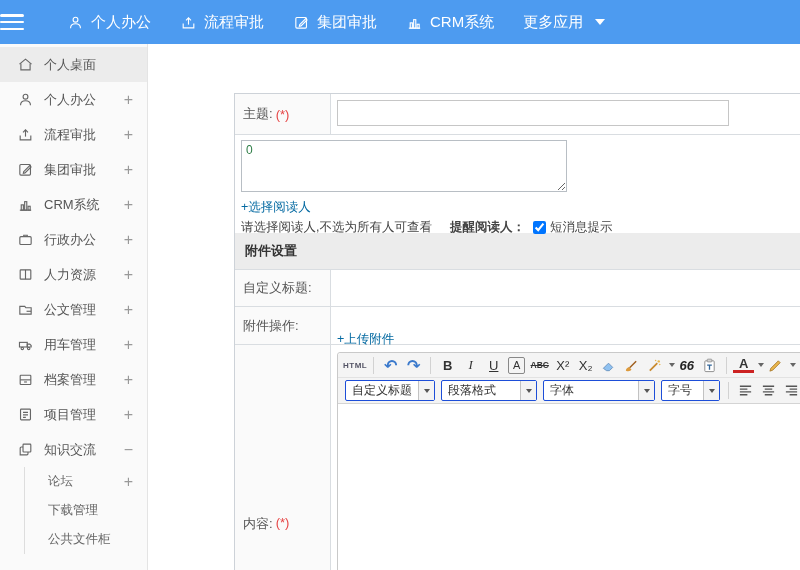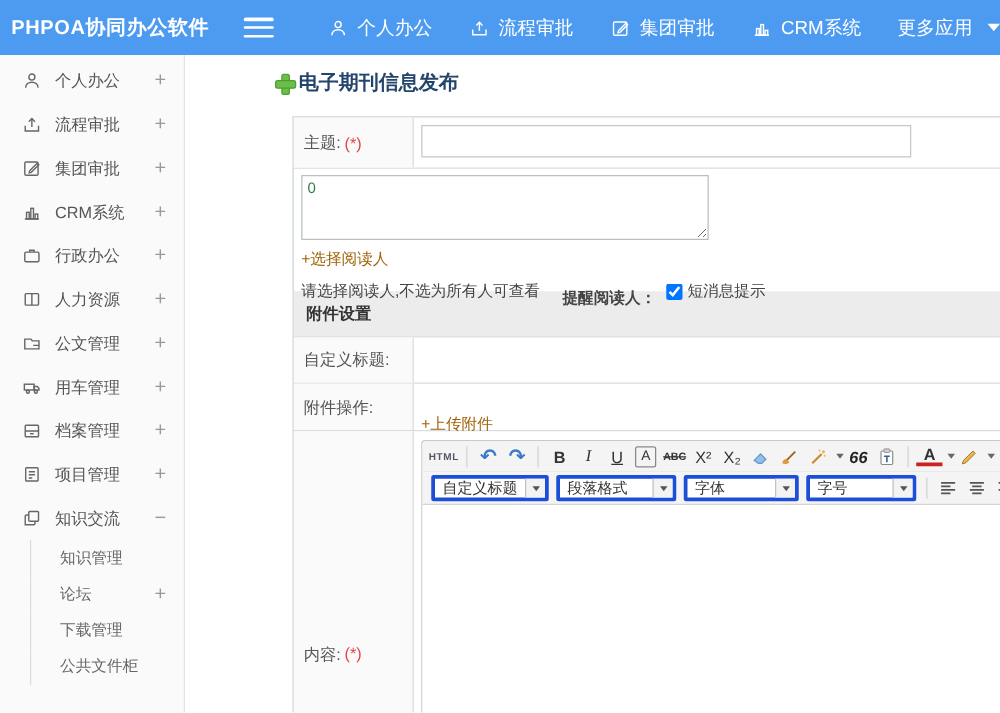--- a/index.html
+++ b/index.html
@@ -43,24 +43,24 @@
   .form-table { position:absolute; left:86px; top:49px; width:640px; border:1px solid #cdd2d8; background:#fff; }
   .f-row { display:flex; border-top:1px solid #d9dde1; }
   .f-row:first-child { border-top:none; }
   .f-label { width:96px; flex:none; background:#fafafa; border-right:1px solid #d9dde1; padding-left:8px; display:flex; align-items:center; color:#555; }
   .f-content { flex:1; padding:5px 6px; }
   .req { color:#e64545; margin-left:3px; }
   .r-subject { height:40px; }
   .r-subject input { width:392px; height:26px; margin-top:1px; border:1px solid #c6c6c6; padding:0 5px; font-size:13px; outline:none; }
   .r-readers { height:99px; }
   .r-readers textarea { width:326px; height:52px; border:1px solid #b8bec4; background:#fff; resize:both; color:#2d7d46; font-size:12px; padding:2px 4px; outline:none; font-family:inherit; }
-  .link { color:#a16207; font-size:12.5px; text-decoration:none; cursor:pointer; display:inline-block; }
+  .link { color:#0369a1; font-size:12.5px; text-decoration:none; cursor:pointer; display:inline-block; }
   .readers-link { margin:4px 0 3px; }
   .hint-line { font-size:12.5px; color:#444; display:flex; align-items:center; }
-  .hint-line b { margin-left:18px;margin-top:11px; }
+  .hint-line b { margin-left:18px; }
   .hint-line input { margin:0 4px 0 8px; }
   .section-row { height:36px; background:#ececec; display:flex; align-items:center; padding-left:10px; font-weight:bold; color:#333; font-size:13px; }
   .r-uploaded { height:37px; }
   .r-attach { height:38px; }
   .r-attach .link, .r-uploaded .f-content { display:flex; align-items:center;margin-top:28px; }
   .r-attach .f-content { display:flex; align-items:center; }
   .r-content { height:330px; }
   .r-content .f-label { align-items:flex-start; padding-top:170px; }
 
   
@@ -73,32 +73,31 @@
   .b-html { font-size:8px; font-weight:bold; color:#556; letter-spacing:.5px; }
   .b-undo,.b-redo { color:#3a79cc; font-size:16px; font-weight:bold; }
   .b-bold { font-weight:bold; }
   .b-italic { font-style:italic; font-family:"Liberation Serif",serif; }
   .b-under { text-decoration:underline; }
   .b-fontbox { border:1px solid #888; min-width:17px; height:17px; font-size:11px; margin:0 3px; }
   .b-strike { font-size:8.5px; text-decoration:line-through; font-weight:bold; }
   .b-quote { font-weight:bold; font-style:italic; color:#222; }
   .b-fontcolor { font-weight:bold; border-bottom:3px solid #c22; height:16px; line-height:13px; border-radius:0; }
   .mini-caret { width:0; height:0; border-left:3.5px solid transparent; border-right:3.5px solid transparent; border-top:4px solid #666; margin-left:3px; flex:none; }
-  .tb-select { display:inline-flex; align-items:center; height:21px; background:#fff; border:3px solid #1d4ed8; border-radius:2px; margin:0 3px; font-size:12px; color:#333; flex:none; cursor:pointer; }
+  .tb-select { display:inline-flex; align-items:center; height:21px; background:#fff; border:1px solid #1d4ed8; border-radius:2px; margin:0 3px; font-size:12px; color:#333; flex:none; cursor:pointer; }
   .tb-select .txt { padding:0 6px; }
   .tb-select .car { width:16px; align-self:stretch; border-left:1px solid #c2c2c2; display:flex; align-items:center; justify-content:center; background:#f3f3f3; }
   .tb-select .car i { width:0; height:0; border-left:3.5px solid transparent; border-right:3.5px solid transparent; border-top:4px solid #555; }
   .editor-body { flex:1; background:#fff; }
   .tb-btn svg { display:block; }
 </style>
 </head>
 <body>
 
 <div class="header">
-  <div class="logo">PHPOA协同办公软件</div>
   <div class="hamburger">
       <span></span>
       <span></span>
       <span></span>
     </div>
   <div class="topnav">
 
   <div class="nav-item">
         <span class="icon">
           <svg viewBox="0 0 24 24" width="17" height="17" fill="none" stroke="currentColor" stroke-width="1.6">
@@ -141,20 +140,30 @@
       <div class="nav-item">
 
         <span class="nlbl">更多应用</span>
       </div>
     </div>
   <div class="caret"></div>
 </div>
 
 <div class="sidebar">
 
+<div class="side-item active">
+      <span class="icon">
+        <svg viewBox="0 0 24 24" width="17" height="17" fill="none" stroke="currentColor" stroke-width="1.6">
+          <path d="M3.5 11.5 12 4.5l8.5 7"></path>
+          <path d="M5.5 10.5v9h13v-9"></path>
+        </svg>
+      </span>
+      <span class="lbl">个人桌面</span>
+      <span class="expand"></span>
+    </div>
     <div class="side-item">
       <span class="icon">
         <svg viewBox="0 0 24 24" width="17" height="17" fill="none" stroke="currentColor" stroke-width="1.6">
           <circle cx="12" cy="8" r="3.4"></circle>
           <path d="M5 20c0-4 3.2-6.2 7-6.2S19 16 19 20"></path>
         </svg>
       </span>
       <span class="lbl">个人办公</span>
       <span class="expand">+</span>
     </div>
@@ -259,45 +268,36 @@
         <svg viewBox="0 0 24 24" width="17" height="17" fill="none" stroke="currentColor" stroke-width="1.6">
           <rect x="8.5" y="4.5" width="11" height="11" rx="1"></rect>
           <path d="M15.5 15.5v2.5c0 .8-.7 1.5-1.5 1.5H4.5V10c0-.8.7-1.5 1.5-1.5h2.5"></path>
         </svg>
       </span>
       <span class="lbl">知识交流</span>
       <span class="expand">−</span>
     </div>
     <div class="side-item sub">
 
-      <span class="lbl">知识管理</span>
-      <span class="expand"></span>
-    </div>
-    <div class="side-item sub">
-
       <span class="lbl">论坛</span>
       <span class="expand">+</span>
     </div>
     <div class="side-item sub">
 
       <span class="lbl">下载管理</span>
       <span class="expand"></span>
     </div>
     <div class="side-item sub">
 
       <span class="lbl">公共文件柜</span>
       <span class="expand"></span>
     </div>
   </div>
 
 <div class="main">
-  <div class="page-title">
-    <span class="plus-ico"></span>
-    <h1>电子期刊信息发布</h1>
-  </div>
 
   <div class="form-table">
 
     <div class="f-row r-subject">
       <div class="f-label">
         <span>主题:</span>
         <span class="req">(*)</span>
       </div>
       <div class="f-content">
         <input type="text" value="" style="">
@@ -405,27 +405,27 @@
                 <span class="car">
                   <i></i>
                 </span>
             </span>
             <span class="tb-select" style="width:96px">
               <span class="txt" style="flex:1">段落格式</span>
                 <span class="car">
                   <i></i>
                 </span>
             </span>
-            <span class="tb-select" style="width:92px">
+            <span class="tb-select" style="width:112px">
               <span class="txt" style="flex:1">字体</span>
                 <span class="car">
                   <i></i>
                 </span>
             </span>
-            <span class="tb-select" style="width:88px">
+            <span class="tb-select" style="width:59px">
               <span class="txt" style="flex:1">字号</span>
                 <span class="car">
                   <i></i>
                 </span>
             </span>
             <span class="tb-sep"></span>
             <span class="tb-btn">
               <svg viewBox="0 0 16 16" width="15" height="15">
                   <path d="M2 3.5h12M2 6.5h8M2 9.5h12M2 12.5h8" stroke="#555" stroke-width="1.5"></path>
                 </svg>

